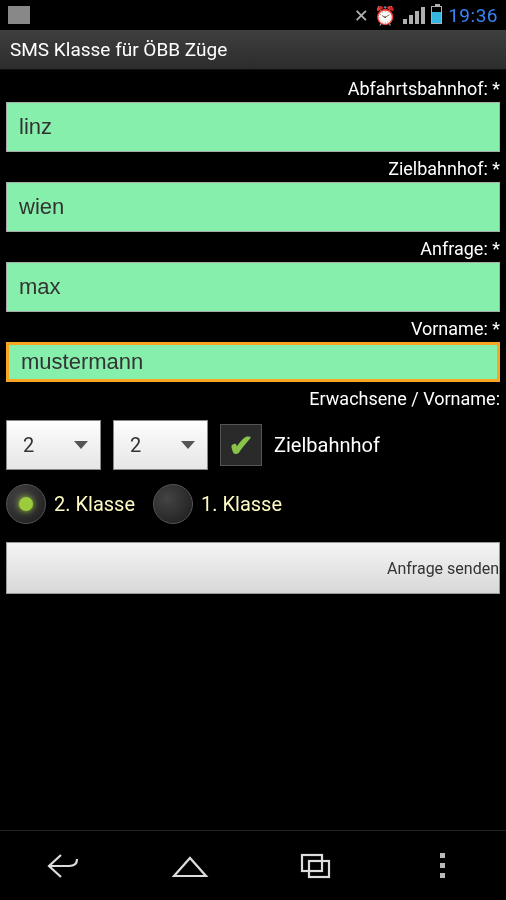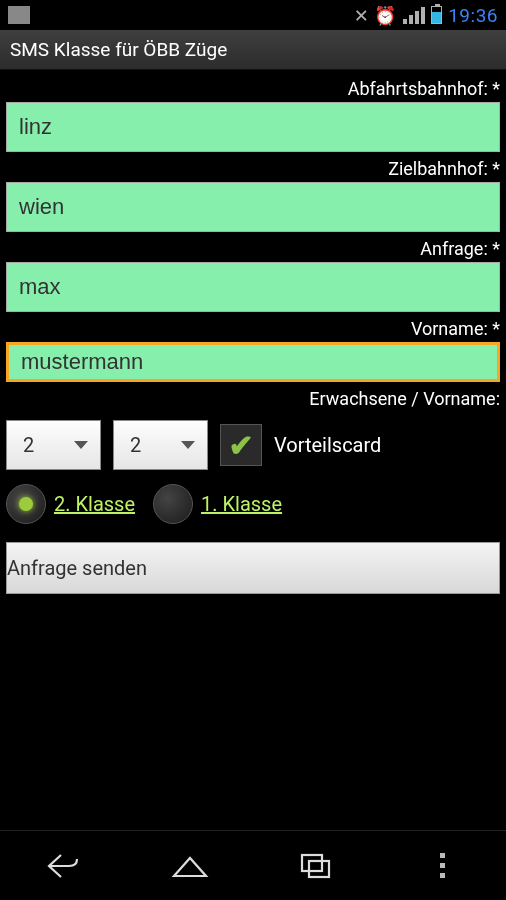--- a/index.html
+++ b/index.html
@@ -101,30 +101,30 @@
   .radio {
     width: 40px; height: 40px; border-radius: 50%;
     background: radial-gradient(circle at 35% 35%, #444, #1a1a1a);
     border: 1px solid #555;
     display:flex;align-items:center;justify-content:center;
   }
   .radio.selected::after {
     content:""; width:14px; height:14px; border-radius:50%;
     background:#9ccc3c; box-shadow: 0 0 6px #9ccc3c;
   }
-  .radio-label { color:#bef264; font-size:20px; margin-right: 10px; text-decoration: underline;}
+  .radio-label { color:#fef9c3; font-size:20px; margin-right: 10px;}
 
   .submit-btn {
     margin-top: 18px;
     height: 52px;
     background: linear-gradient(#f4f4f4,#d8d8d8);
     border:1px solid #999;
-    font-size: 20px;
+    font-size: 16px;
     color:#333;
-    display:flex;align-items:center;justify-content:flex-start;
+    display:flex;align-items:center;justify-content:flex-end;
   }
 
   
   .nav-bar {
     height: 70px;
     background: #000;
     display:flex;align-items:center;justify-content:space-around;
     border-top: 1px solid #222;
   }
   .nav-btn {
@@ -181,21 +181,21 @@
       <span>2</span>
       <span class="caret"></span>
     </div>
     <div class="spinner">
       <span>2</span>
       <span class="caret"></span>
     </div>
     <div class="checkbox">
       <span>✔</span>
     </div>
-    <span class="check-label">Vorteilscard</span>
+    <span class="check-label">Zielbahnhof</span>
   </div>
 
   <div class="radio-row">
     <div class="radio selected"></div>
     <span class="radio-label">2. Klasse</span>
     <div class="radio"></div>
     <span class="radio-label">1. Klasse</span>
   </div>
 
   <div class="submit-btn">

